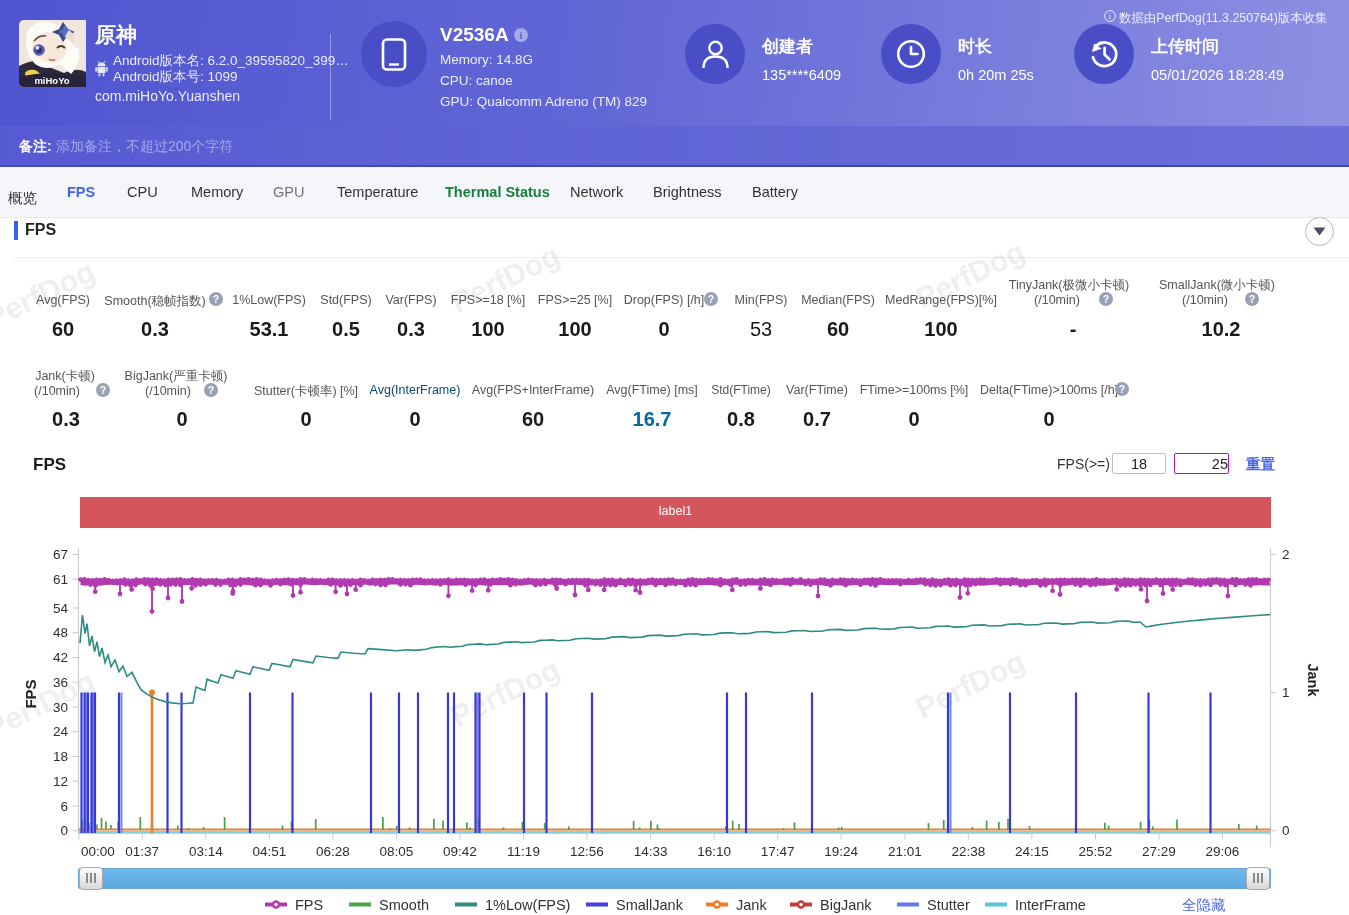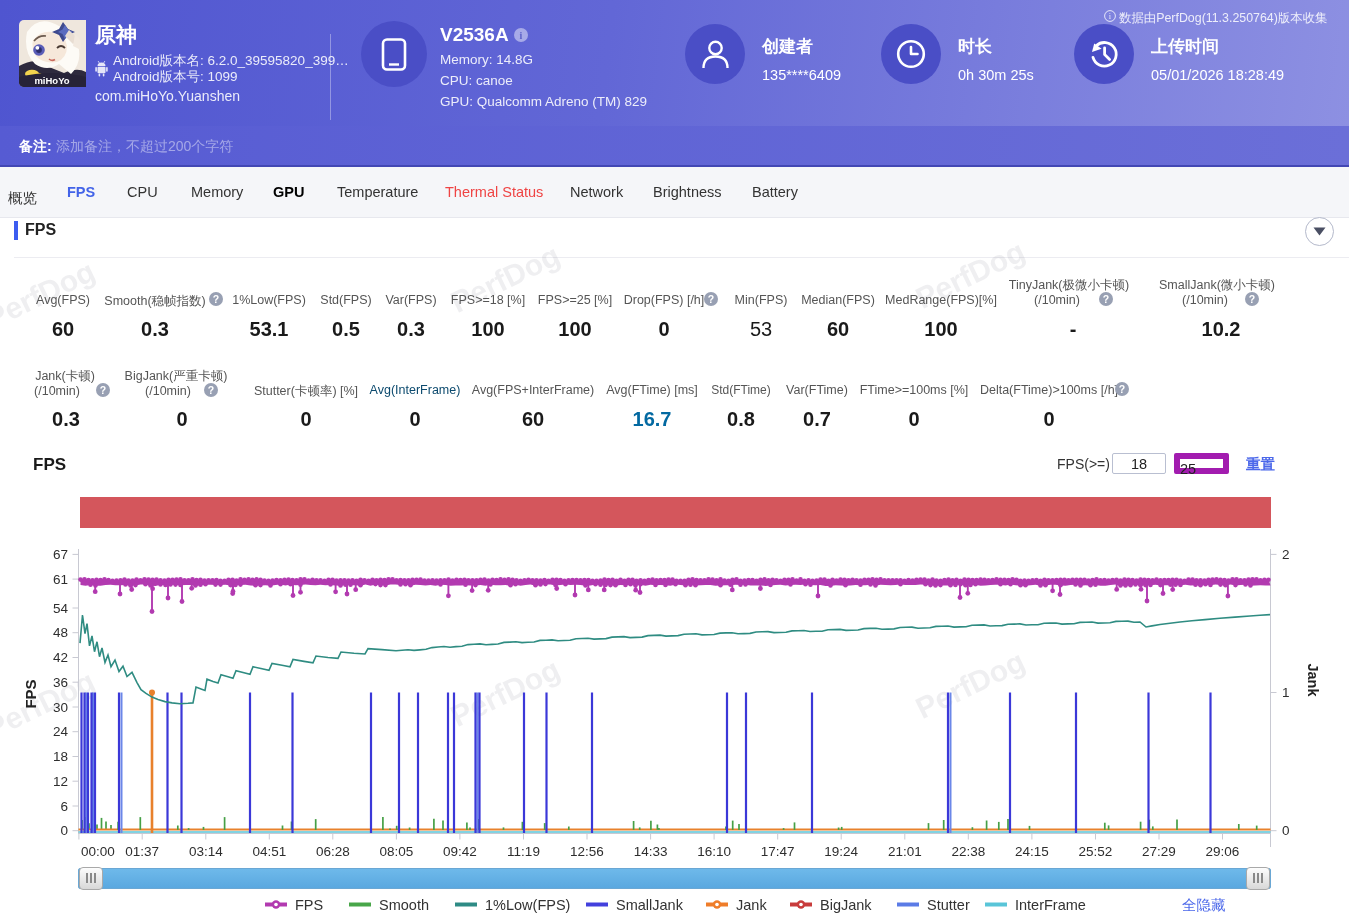--- a/index.html
+++ b/index.html
@@ -85,41 +85,41 @@
     </svg>
 <div class="abs ht" style="left:762px;top:35px;font-size:17px;font-weight:bold">创建者</div>
 <div class="abs ht" style="left:762px;top:67px;font-size:14.5px">135****6409</div>
 
 <div class="circ" style="left:881px"></div>
 <svg class="abs" style="left:896px;top:39px" width="30" height="30" viewBox="0 0 30 30">
       <circle cx="15" cy="15" r="12.8" fill="none" stroke="#fff" stroke-width="2.6"></circle>
       <path d="M15 8 L15 15 L21.5 15" fill="none" stroke="#fff" stroke-width="2.6" stroke-linecap="round" stroke-linejoin="round"></path>
     </svg>
 <div class="abs ht" style="left:958px;top:35px;font-size:17px;font-weight:bold">时长</div>
-<div class="abs ht" style="left:958px;top:67px;font-size:14.5px">0h 30m 25s</div>
+<div class="abs ht" style="left:958px;top:67px;font-size:14.5px">0h 20m 25s</div>
 
 <div class="circ" style="left:1074px"></div>
 <svg class="abs" style="left:1089px;top:39px" width="30" height="30" viewBox="0 0 30 30">
       <path d="M7.4 6.6 A11.8 11.8 0 1 1 4.0 18.4" fill="none" stroke="#fff" stroke-width="2.8" stroke-linecap="round"></path>
       <polygon points="3.0,13.0 5.2,4.4 12.6,9.8" fill="#fff"></polygon>
       <path d="M15.6 8.8 L15.6 15.6 L20.6 20.4" fill="none" stroke="#fff" stroke-width="2.8" stroke-linecap="round" stroke-linejoin="round"></path>
     </svg>
 <div class="abs ht" style="left:1151px;top:35px;font-size:17px;font-weight:bold">上传时间</div>
 <div class="abs ht" style="left:1151px;top:67px;font-size:14.5px">05/01/2026 18:28:49</div>
 
 <div class="abs ht" style="left:19px;top:138px;font-size:14px;font-weight:bold">备注:</div>
 <div class="abs" style="left:56px;top:138px;font-size:14px;color:rgba(255,255,255,.45)">添加备注，不超过200个字符</div>
 <div id="nav"></div>
     <div class="tab" style="left:8px;top:173px;color:#333;font-weight:normal">概览</div>
     <div class="tab" style="left:67px;top:167px;color:#4263e8;font-weight:bold">FPS</div>
     <div class="tab" style="left:127px;top:167px;color:#333;font-weight:normal">CPU</div>
     <div class="tab" style="left:191px;top:167px;color:#333;font-weight:normal">Memory</div>
-    <div class="tab" style="left:273px;top:167px;color:#000000;font-weight:bold">GPU</div>
+    <div class="tab" style="left:273px;top:167px;color:#737373;font-weight:normal">GPU</div>
     <div class="tab" style="left:337px;top:167px;color:#333;font-weight:normal">Temperature</div>
-    <div class="tab" style="left:445px;top:167px;color:#ef4444;font-weight:normal">Thermal Status</div>
+    <div class="tab" style="left:445px;top:167px;color:#15803d;font-weight:bold">Thermal Status</div>
     <div class="tab" style="left:570px;top:167px;color:#333;font-weight:normal">Network</div>
     <div class="tab" style="left:653px;top:167px;color:#333;font-weight:normal">Brightness</div>
     <div class="tab" style="left:752px;top:167px;color:#333;font-weight:normal">Battery</div>
 
 <div class="abs" style="left:14px;top:221px;width:4px;height:19px;background:#3c5cf0"></div>
 <div class="abs" style="left:25px;top:221px;font-size:16px;font-weight:bold;color:#222">FPS</div>
 <div class="abs" style="left:1305px;top:217px;width:29px;height:29px;border:1px solid #b4b9cb;border-radius:50%;background:#fff"></div>
 <svg class="abs" style="left:1313px;top:227px" width="13" height="9" viewBox="0 0 13 9">
       <path d="M0.5 0.5 L12.5 0.5 L6.5 8.5Z" fill="#4a4f63"></path>
     </svg>
@@ -205,24 +205,25 @@
     <div class="abs" style="left:1049px;top:383px;transform:translateX(-50%);font-size:12.5px;color:#555;white-space:nowrap">Delta(FTime)&gt;100ms [/h]</div>
     <svg class="abs" style="left:1115px;top:382px" width="14" height="14" viewBox="0 0 14 14">
       <circle cx="7" cy="7" r="7" fill="#98a0b3"></circle>
       <text x="7" y="10.8" font-size="10.5" font-weight="bold" fill="#fff" text-anchor="middle">?</text>
     </svg>
     <div class="abs" style="left:1049px;top:408px;transform:translateX(-50%);font-size:20px;font-weight:bold;color:#1a1a1a">0</div>
 
 <div class="abs" style="left:33px;top:455px;font-size:17px;font-weight:bold;color:#1a1a1a">FPS</div>
 <div class="abs" style="left:1057px;top:456px;font-size:14px;color:#333">FPS(&gt;=)</div>
 <div class="abs" style="left:1112px;top:453px;width:54px;height:21px;border:1px solid #b9bfd1;border-radius:2px;background:#fff;text-align:center;font-size:14.5px;color:#222;line-height:20px">18</div>
-<div class="abs" style="left:1174px;top:453px;width:55px;height:21px;border:6px solid #a21caf;border-radius:2px;background:#fff;text-align:left;font-size:14.5px;color:#222;line-height:20px">25</div>
+<div class="abs" style="left:1174px;top:453px;width:55px;height:21px;border:1px solid #a21caf;border-radius:2px;background:#fff;text-align:right;font-size:14.5px;color:#222;line-height:20px">25</div>
 <div class="abs" style="left:1246px;top:455px;font-size:14.5px;color:#4c68ea;font-weight:bold">重置</div>
 
 <div class="abs" style="left:80px;top:497px;width:1191px;height:31px;background:#d4565c"></div>
+<div class="abs" style="left:80px;top:504px;width:1191px;text-align:center;font-size:12.5px;color:#fff">label1</div>
 <svg class="abs" style="left:0;top:0" width="1349" height="915" viewBox="0 0 1349 915">
       <line x1="78.5" y1="549" x2="78.5" y2="834" stroke="#c8c9d2" stroke-width="1"></line>
       <line x1="1270.5" y1="549" x2="1270.5" y2="847" stroke="#c8c9d2" stroke-width="1"></line>
       <line x1="78" y1="833.5" x2="1271" y2="833.5" stroke="#c8c9d2" stroke-width="1"></line>
       <line x1="72.5" y1="554.4" x2="78.5" y2="554.4" stroke="#c8c9d2" stroke-width="1"></line>
       <line x1="72.5" y1="579.1" x2="78.5" y2="579.1" stroke="#c8c9d2" stroke-width="1"></line>
       <line x1="72.5" y1="608.0" x2="78.5" y2="608.0" stroke="#c8c9d2" stroke-width="1"></line>
       <line x1="72.5" y1="632.7" x2="78.5" y2="632.7" stroke="#c8c9d2" stroke-width="1"></line>
       <line x1="72.5" y1="657.5" x2="78.5" y2="657.5" stroke="#c8c9d2" stroke-width="1"></line>
       <line x1="72.5" y1="682.2" x2="78.5" y2="682.2" stroke="#c8c9d2" stroke-width="1"></line>

